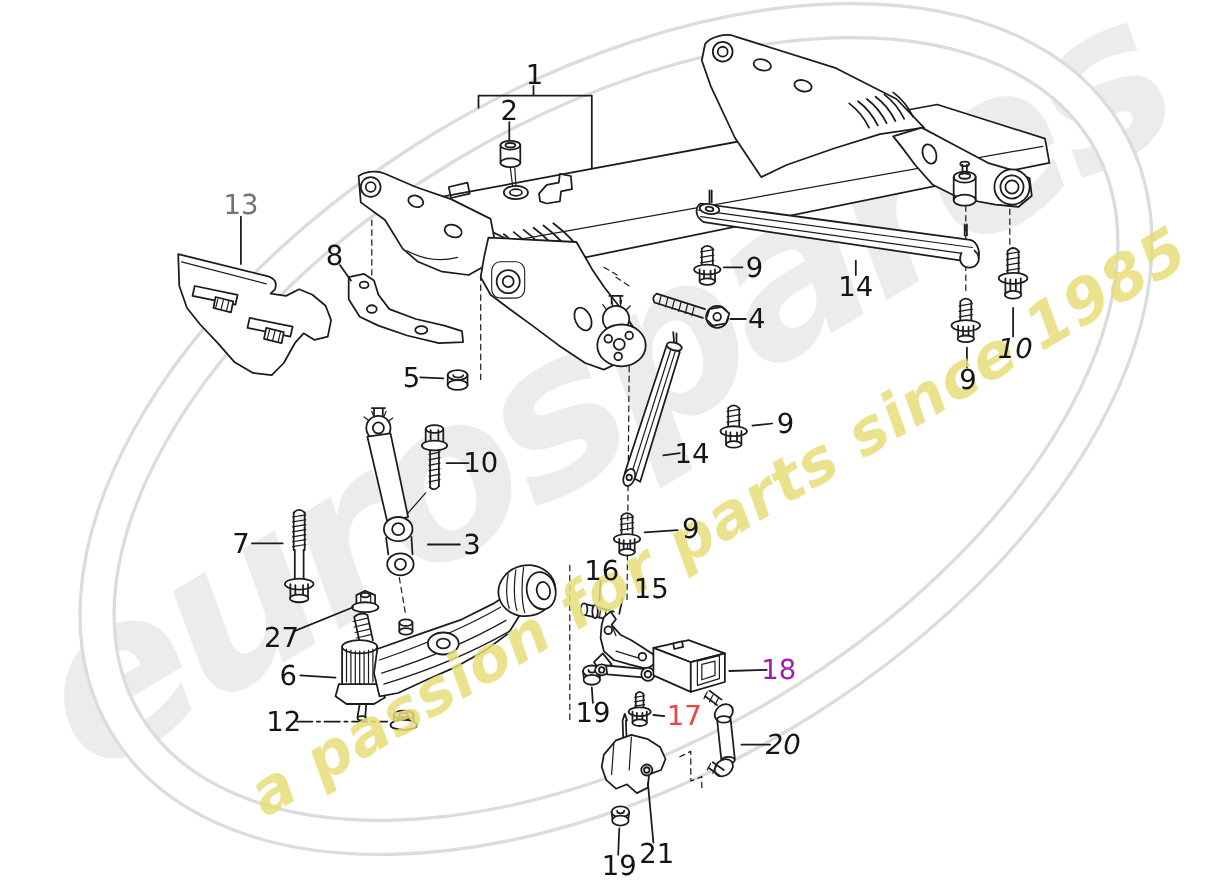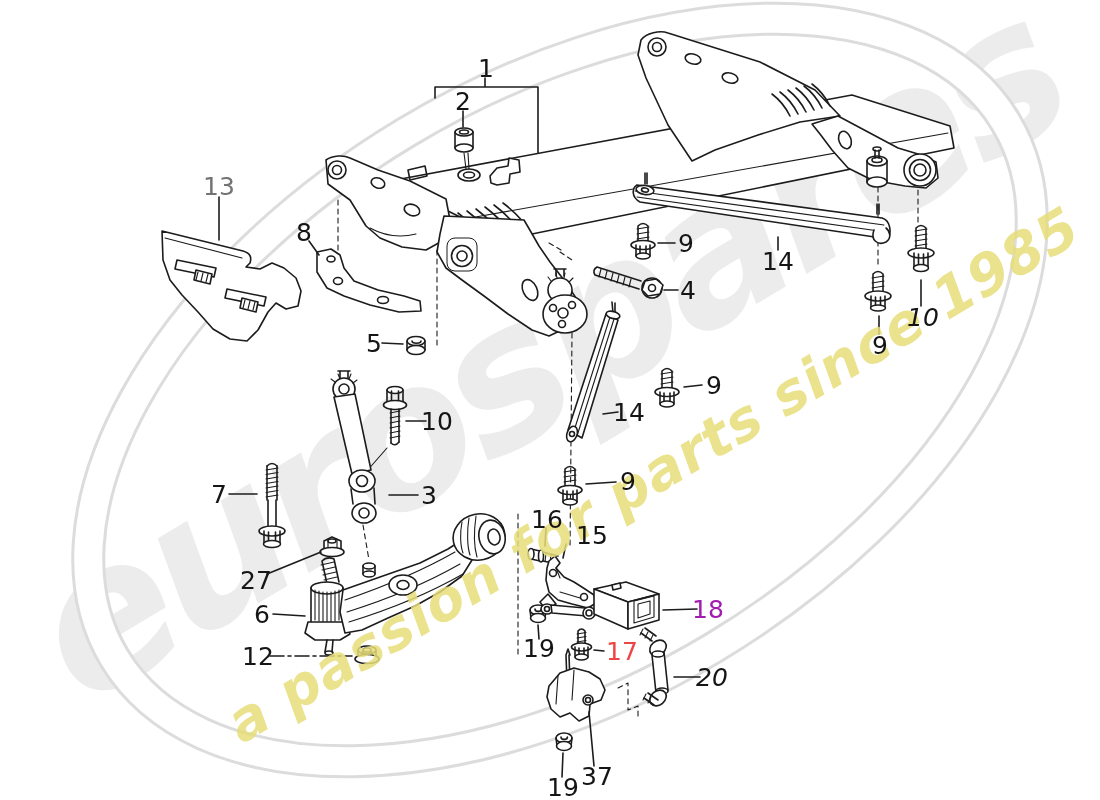--- a/index.html
+++ b/index.html
@@ -422,17 +422,17 @@
       <div class="callout" style="left: 429px; top: 495px; color: rgb(21, 21, 21);">3</div>
       <div class="callout" style="left: 547px; top: 519px; color: rgb(21, 21, 21);">16</div>
       <div class="callout" style="left: 568px; top: 535px; color: rgb(21, 21, 21); margin-left: 24px;">15</div>
       <div class="callout" style="left: 256px; top: 580px; color: rgb(21, 21, 21);">27</div>
       <div class="callout" style="left: 708px; top: 609px; color: #a21caf;">18</div>
       <div class="callout" style="left: 262px; top: 614px; color: rgb(21, 21, 21);">6</div>
       <div class="callout" style="left: 539px; top: 648px; color: rgb(21, 21, 21);">19</div>
       <div class="callout" style="left: 622px; top: 651px; color: #ef4444;">17</div>
       <div class="callout" style="left: 258px; top: 656px; color: rgb(21, 21, 21);">12</div>
       <div class="callout" style="left: 712px; top: 677px; color: rgb(21, 21, 21); font-style: italic;">20</div>
-      <div class="callout" style="left: 597px; top: 776px; color: rgb(21, 21, 21);">37</div>
+      <div class="callout" style="left: 597px; top: 776px; color: rgb(21, 21, 21);">21</div>
       <div class="callout" style="left: 563px; top: 787px; color: rgb(21, 21, 21);">19</div>
     </div>
 
 </div>
 
 </body></html>

